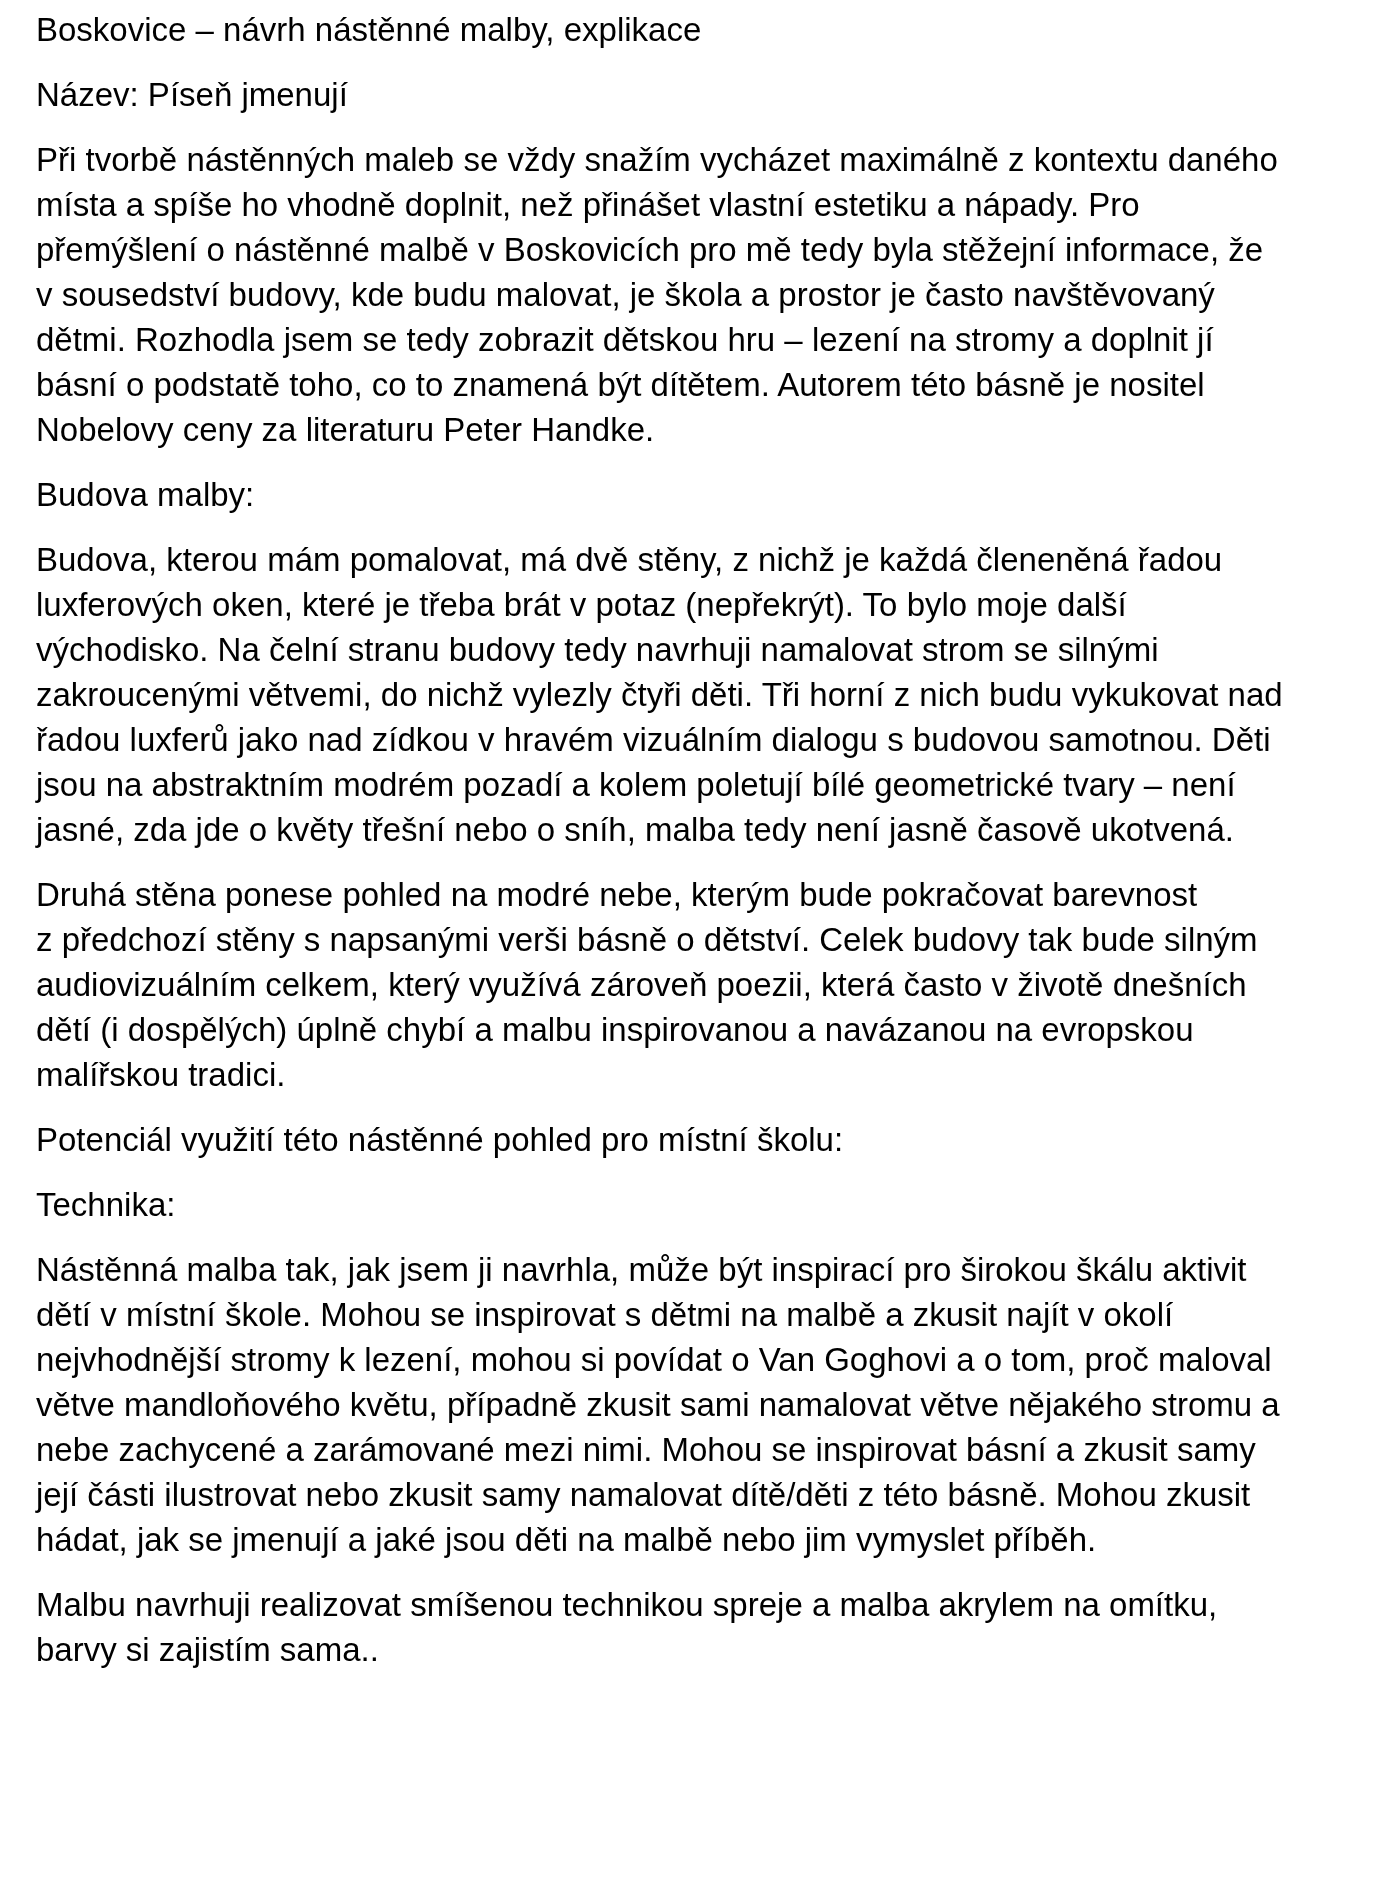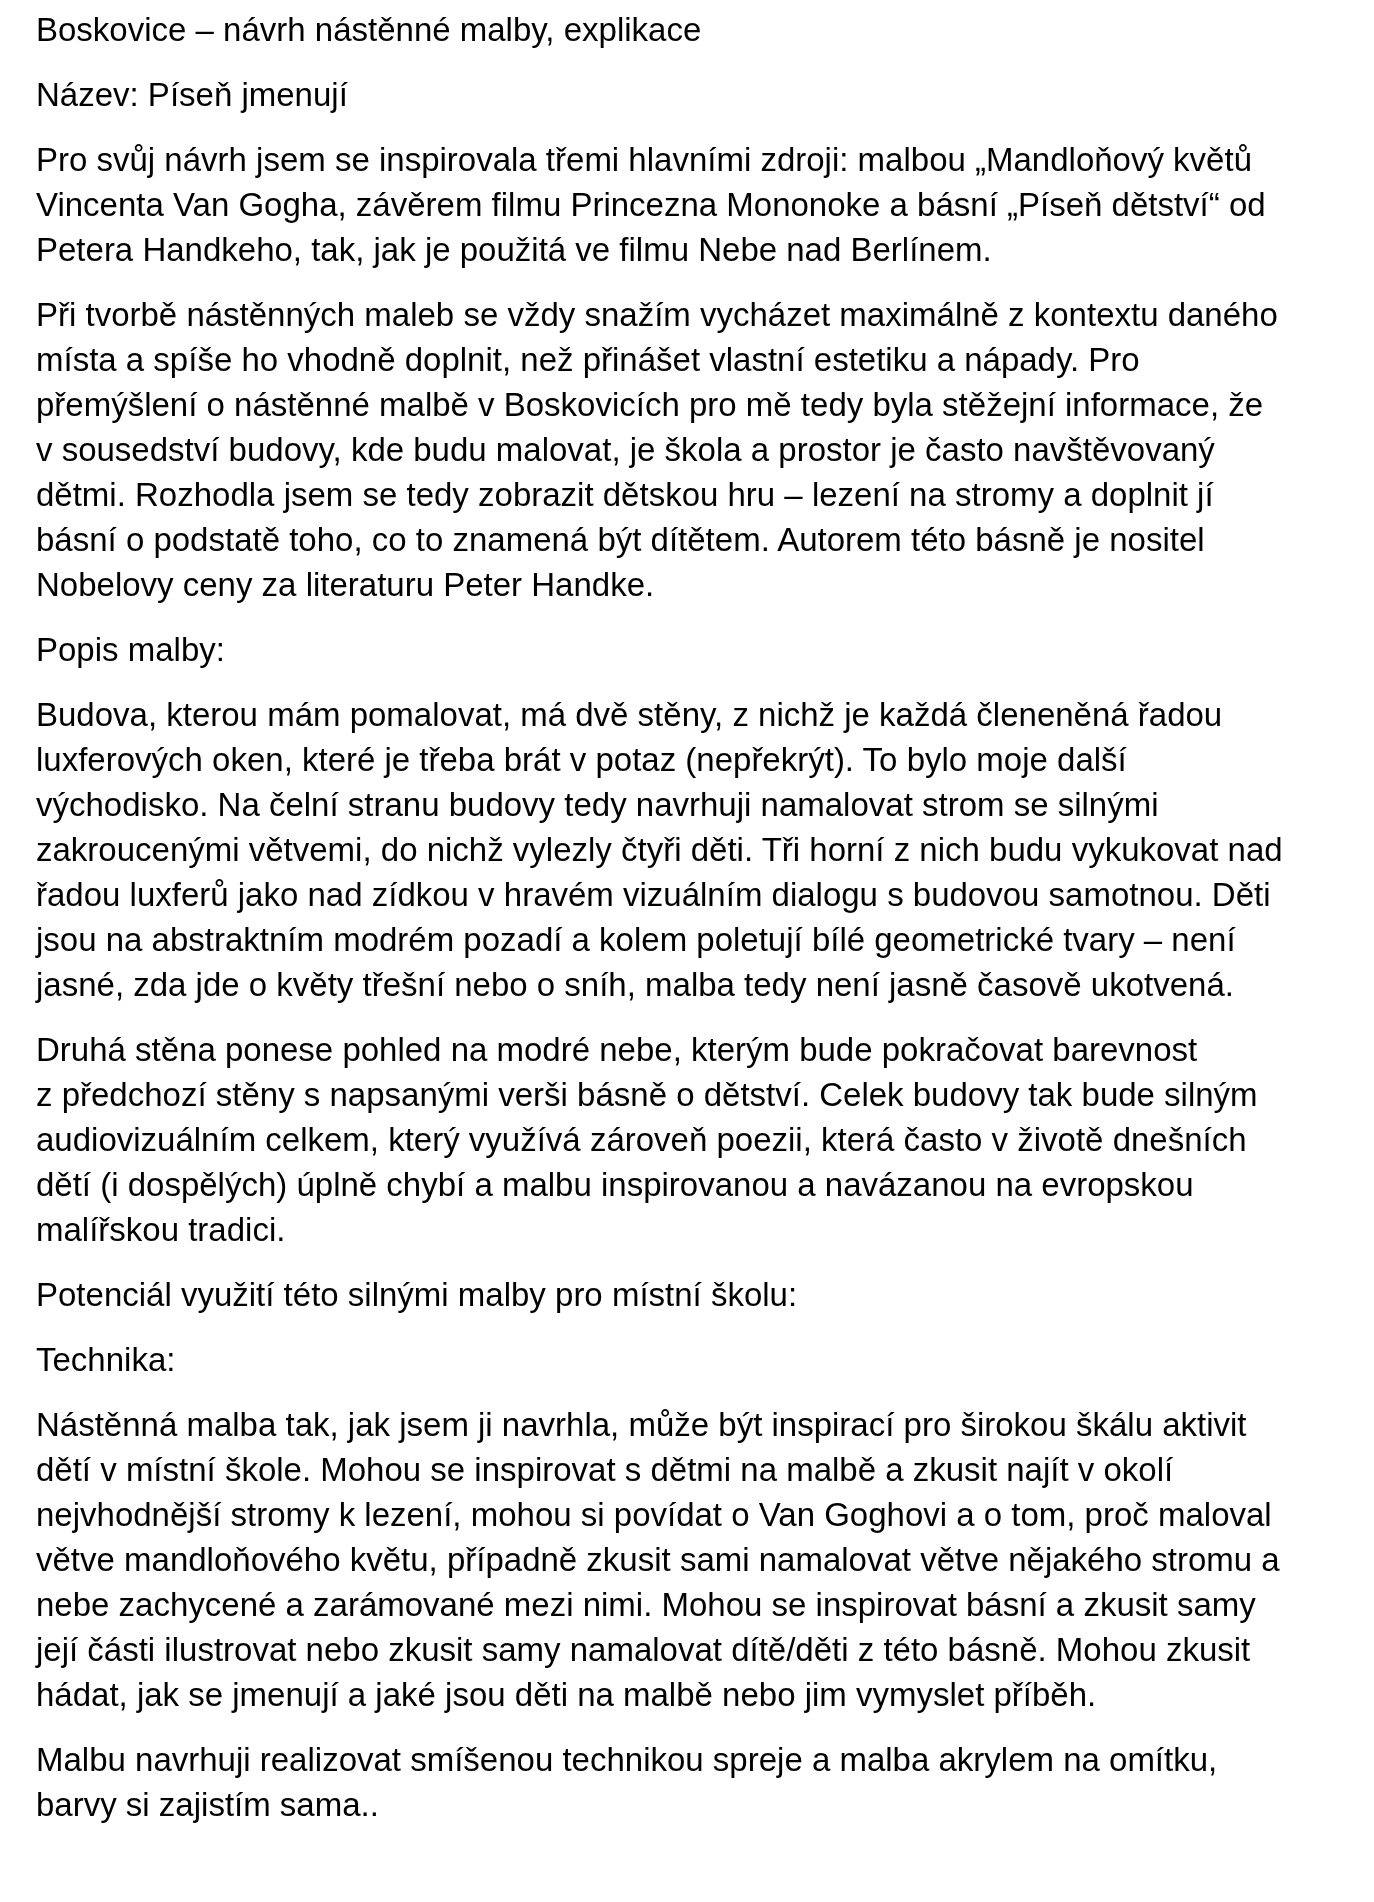--- a/index.html
+++ b/index.html
@@ -30,44 +30,41 @@
     white-space: pre;        
     letter-spacing: 0;
   }
 </style>
 </head>
 <body>
 
 <div class="page">
   <p>Boskovice – návrh nástěnné malby, explikace</p>
   <p>Název: Píseň jmenují</p>
-  <p>Pro svůj návrh jsem se inspirovala třemi hlavními zdroji: malbou „Mandloňový květů
-Vincenta Van Gogha, závěrem filmu Princezna Mononoke a básní „Píseň dětství“ od
-Petera Handkeho, tak, jak je použitá ve filmu Nebe nad Berlínem.</p>
   <p>Při tvorbě nástěnných maleb se vždy snažím vycházet maximálně z kontextu daného
 místa a spíše ho vhodně doplnit, než přinášet vlastní estetiku a nápady. Pro
 přemýšlení o nástěnné malbě v Boskovicích pro mě tedy byla stěžejní informace, že
 v sousedství budovy, kde budu malovat, je škola a prostor je často navštěvovaný
 dětmi. Rozhodla jsem se tedy zobrazit dětskou hru – lezení na stromy a doplnit jí
 básní o podstatě toho, co to znamená být dítětem. Autorem této básně je nositel
 Nobelovy ceny za literaturu Peter Handke.</p>
-  <p>Popis malby:</p>
+  <p>Budova malby:</p>
   <p>Budova, kterou mám pomalovat, má dvě stěny, z nichž je každá členeněná řadou
 luxferových oken, které je třeba brát v potaz (nepřekrýt). To bylo moje další
 východisko. Na čelní stranu budovy tedy navrhuji namalovat strom se silnými
 zakroucenými větvemi, do nichž vylezly čtyři děti. Tři horní z nich budu vykukovat nad
 řadou luxferů jako nad zídkou v hravém vizuálním dialogu s budovou samotnou. Děti
 jsou na abstraktním modrém pozadí a kolem poletují bílé geometrické tvary – není
 jasné, zda jde o květy třešní nebo o sníh, malba tedy není jasně časově ukotvená.</p>
   <p>Druhá stěna ponese pohled na modré nebe, kterým bude pokračovat barevnost
 z předchozí stěny s napsanými verši básně o dětství. Celek budovy tak bude silným
 audiovizuálním celkem, který využívá zároveň poezii, která často v životě dnešních
 dětí (i dospělých) úplně chybí a malbu inspirovanou a navázanou na evropskou
 malířskou tradici.</p>
-  <p>Potenciál využití této silnými malby pro místní školu:</p>
+  <p>Potenciál využití této nástěnné pohled pro místní školu:</p>
   <p>Technika:</p>
   <p>Nástěnná malba tak, jak jsem ji navrhla, může být inspirací pro širokou škálu aktivit
 dětí v místní škole. Mohou se inspirovat s dětmi na malbě a zkusit najít v okolí
 nejvhodnější stromy k lezení, mohou si povídat o Van Goghovi a o tom, proč maloval
 větve mandloňového květu, případně zkusit sami namalovat větve nějakého stromu a
 nebe zachycené a zarámované mezi nimi. Mohou se inspirovat básní a zkusit samy
 její části ilustrovat nebo zkusit samy namalovat dítě/děti z této básně. Mohou zkusit
 hádat, jak se jmenují a jaké jsou děti na malbě nebo jim vymyslet příběh.</p>
   <p>Malbu navrhuji realizovat smíšenou technikou spreje a malba akrylem na omítku,
 barvy si zajistím sama..</p>

